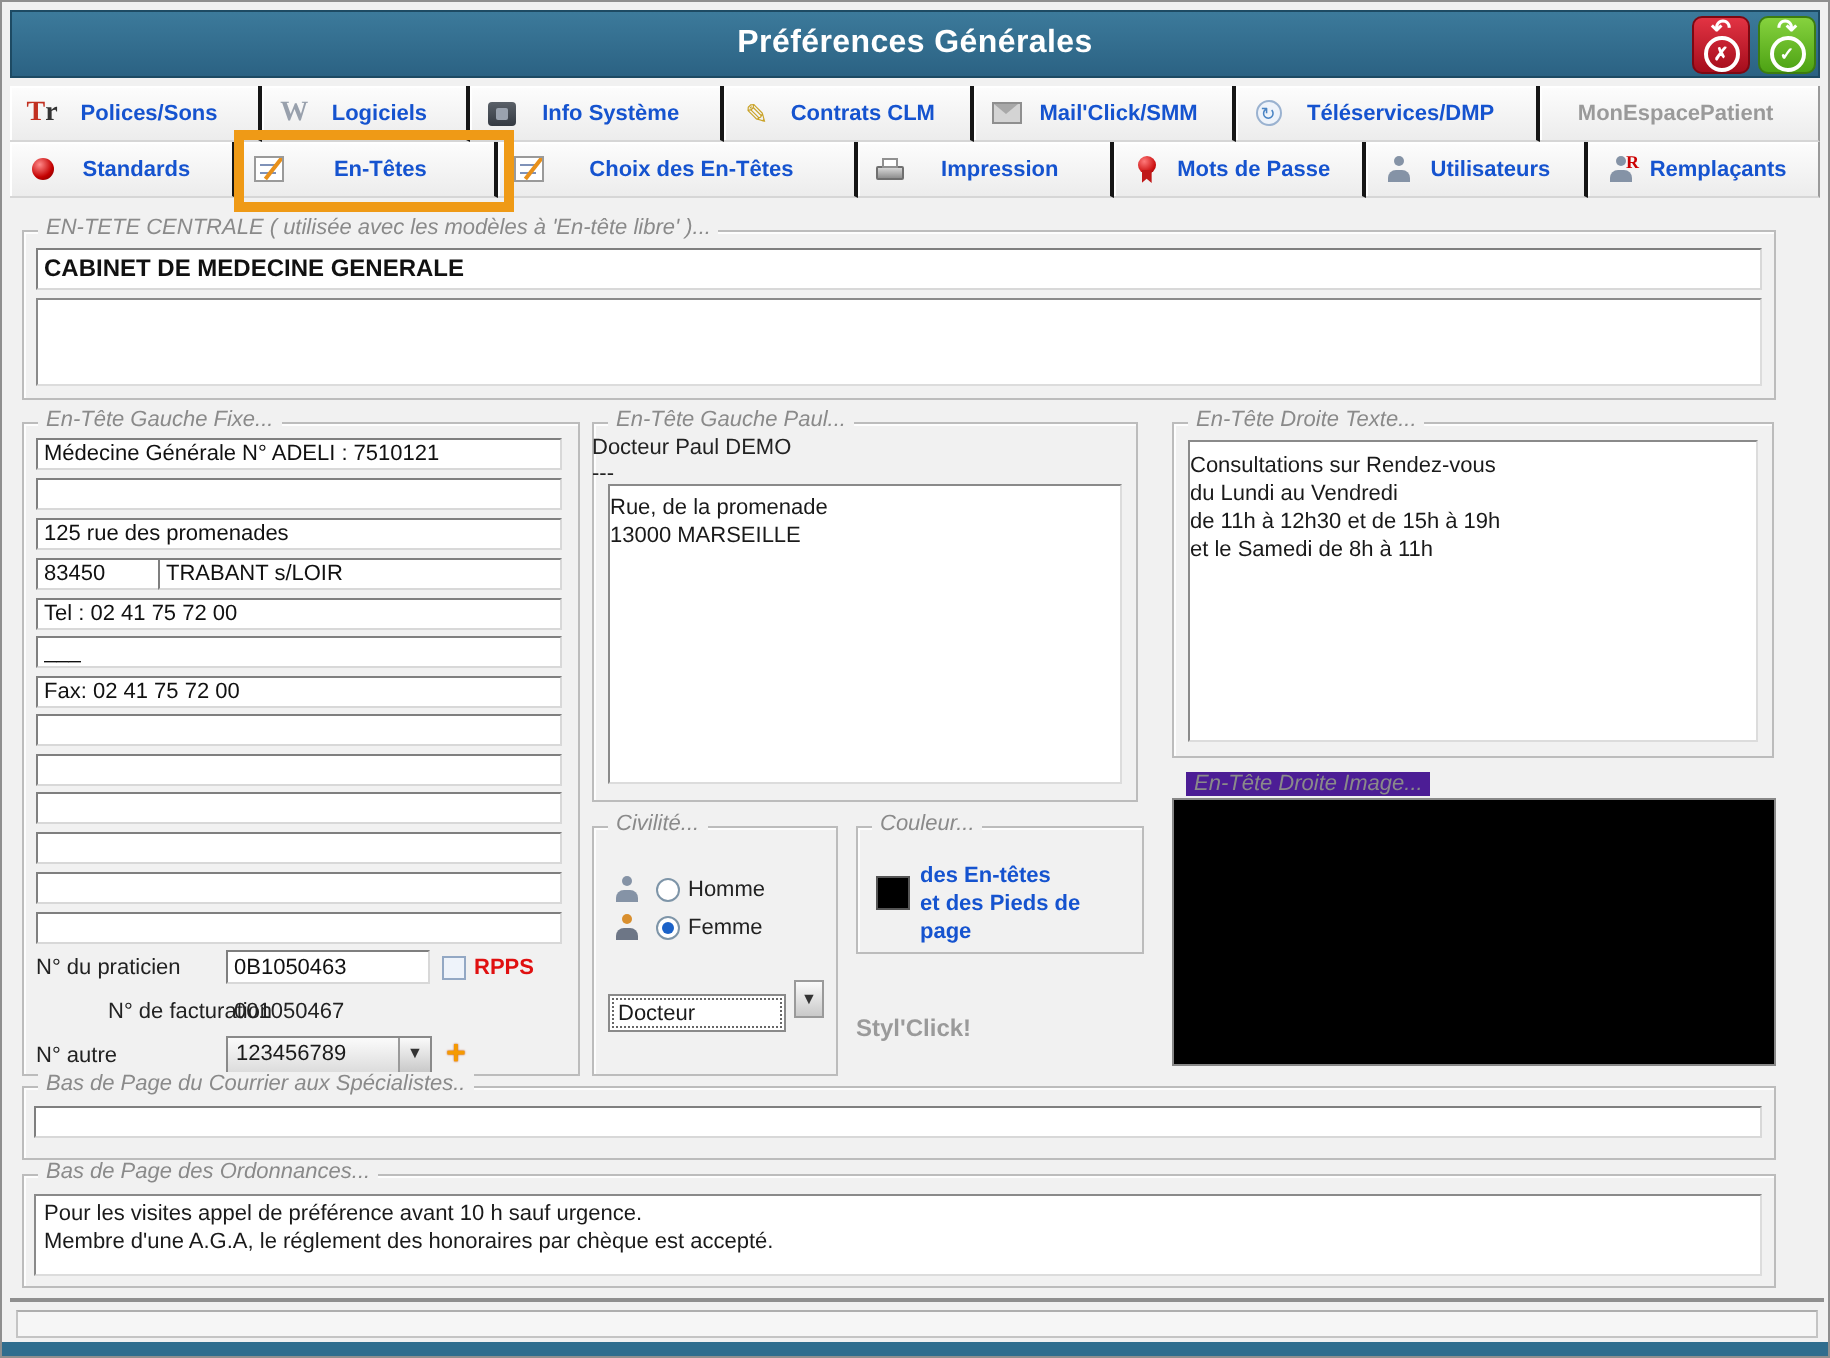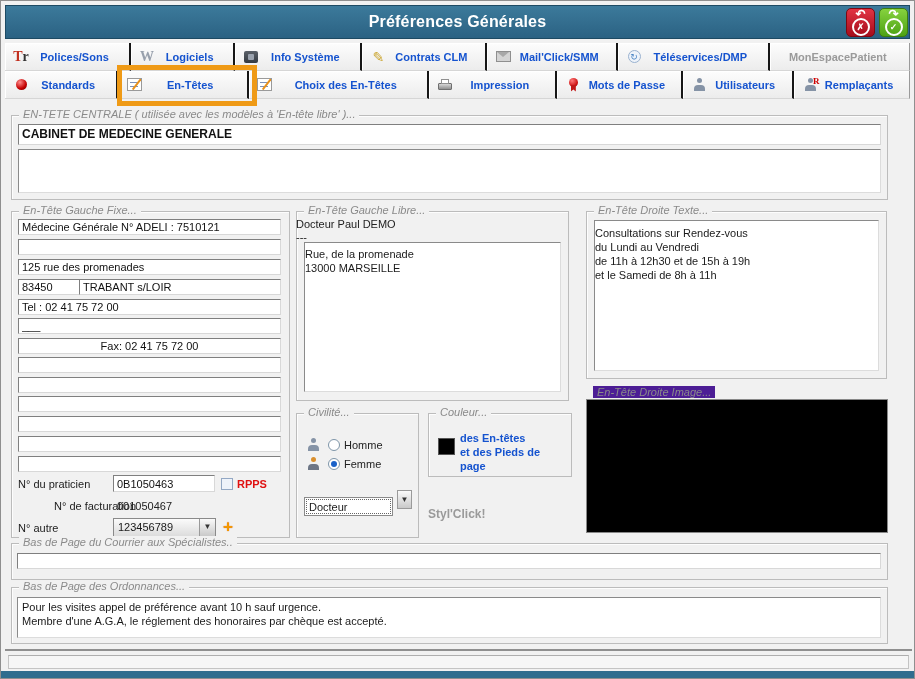--- a/index.html
+++ b/index.html
@@ -208,42 +208,42 @@
   <div class="grp" style="left:10px;top:210px;width:279px;height:327px;">
     <span class="glab">En-Tête Gauche Fixe...</span>
   </div>
   <input class="fld" style="left: 17px; top: 218px; width: 263px; height: 16px;" value="Médecine Générale N° ADELI : 7510121">
   <input class="fld" style="left: 17px; top: 238px; width: 263px; height: 16px;" value="">
   <input class="fld" style="left: 17px; top: 258px; width: 263px; height: 16px;" value="125 rue des promenades">
   <input class="fld" style="left: 17px; top: 278px; width: 79px; height: 16px;" value="83450">
   <input class="fld" style="left: 78px; top: 278px; width: 202px; height: 16px;" value="TRABANT s/LOIR">
   <input class="fld" style="left: 17px; top: 298px; width: 263px; height: 16px;" value="Tel : 02 41 75 72 00">
   <input class="fld" style="left: 17px; top: 317px; width: 263px; height: 16px;" value="___">
-  <input class="fld" style="left: 17px; top: 337px; width: 263px; height: 16px; text-align: center;" value="Fax: 02 41 75 72 00">
+  <input class="fld" style="left: 17px; top: 337px; width: 263px; height: 16px;" value="Fax: 02 41 75 72 00">
   <input class="fld" style="left: 17px; top: 356px; width: 263px; height: 16px;" value="">
   <input class="fld" style="left: 17px; top: 376px; width: 263px; height: 16px;" value="">
   <input class="fld" style="left: 17px; top: 395px; width: 263px; height: 16px;" value="">
   <input class="fld" style="left: 17px; top: 415px; width: 263px; height: 16px;" value="">
   <input class="fld" style="left: 17px; top: 435px; width: 263px; height: 16px;" value="">
   <input class="fld" style="left: 17px; top: 455px; width: 263px; height: 16px;" value="">
   <span class="slab" style="left:17px;top:477px;">N° du praticien</span>
   <input class="fld" style="left: 112px; top: 474px; width: 102px; height: 17px;" value="0B1050463">
   <span class="cb" style="left:220px;top:477px;"></span>
   <span class="slab" style="left:236px;top:477px;color:#e01010;font-weight:bold;">RPPS</span>
   <span class="slab" style="left:17px;top:499px;margin-left:36px;">N° de facturation</span>
   <span class="slab" style="left:116px;top:499px;">001050467</span>
   <span class="slab" style="left:17px;top:521px;">N° autre</span>
   <div class="combo" style="left:112px;top:517px;width:103px;height:19px;">
     <span class="cv">123456789</span>
     <span class="ca">▼</span>
   </div>
   <span class="plus" style="left:222px;top:519px;">+</span>
 
   <div class="grp" style="left:295px;top:210px;width:273px;height:190px;">
-    <span class="glab">En-Tête Gauche Libre...</span>
+    <span class="glab">En-Tête Gauche Paul...</span>
   </div>
   <div class="slab center" style="left:295px;top:217px;width:273px;">Docteur Paul DEMO</div>
   <div class="slab center" style="left:295px;top:230px;width:273px;">---</div>
   <div class="box ml center" style="left:303px;top:241px;width:257px;height:150px;padding-top:4px;line-height:14px;">Rue, de la promenade
 13000 MARSEILLE</div>
 
   <div class="grp" style="left:295px;top:412px;width:123px;height:125px;">
     <span class="glab">Civilité...</span>
   </div>
   <span class="i-person" style="position:absolute;left:306px;top:437px;"></span>

